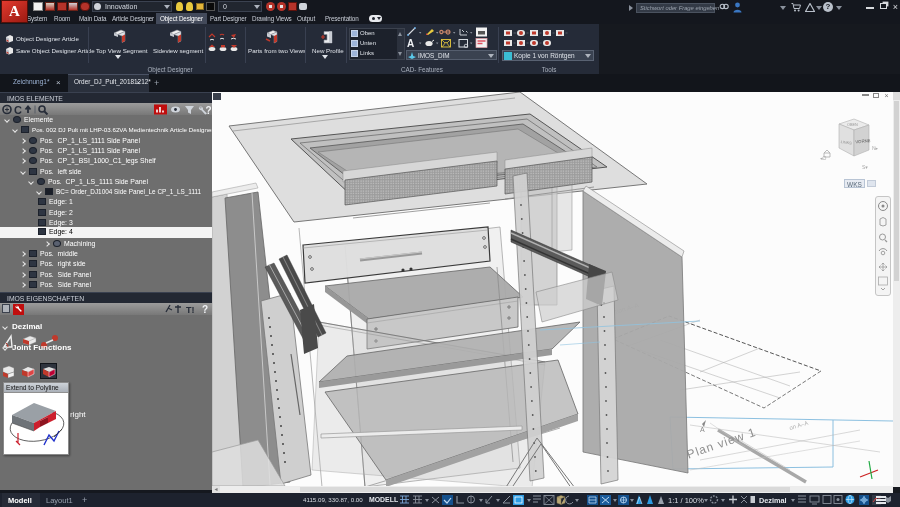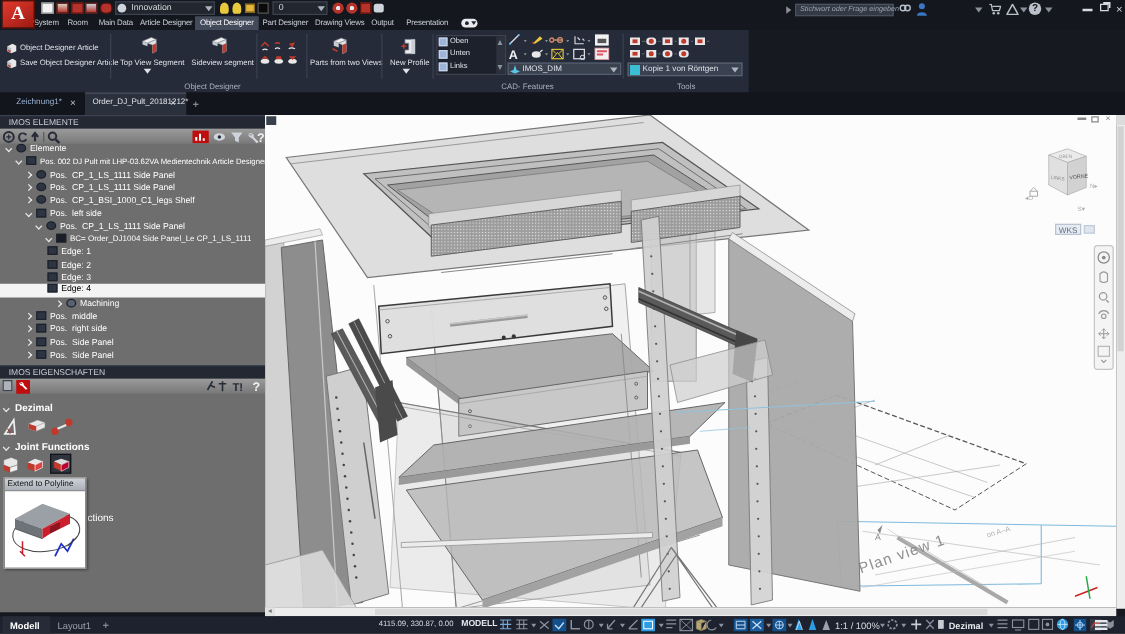--- a/index.html
+++ b/index.html
@@ -318,34 +318,34 @@
 <svg class="abs" style="left:2px;top:333px" width="58" height="17" viewBox="0 0 58 17">
 <path d="M2 14 L9 3 L10 14 Z" fill="none" stroke="#f0f0f0" stroke-width="1.4"></path>
     <path d="M6 14 a5 5 0 0 0 -2 -4" fill="none" stroke="#c0392b" stroke-width="1"></path>
 <path d="M21 6 L28 3 L34 5 L34 9 L27 12 L21 10 Z" fill="#e8e8e8" stroke="#888" stroke-width="0.4"></path>
     <path d="M21 6 L27 8 L27 12 L21 10 Z" fill="#c0392b"></path>
     <path d="M27 8 L34 5" stroke="#888" stroke-width="0.4"></path>
 <circle cx="42" cy="12" r="3" fill="#c0392b"></circle>
     <circle cx="53" cy="5" r="3" fill="#c0392b"></circle>
     <path d="M44 10 L51 7" stroke="#e8e8e8" stroke-width="1.6"></path>
 </svg>
-<div class="abs" style="left:3px;top:353px;color:#fff;font-size:8px"><span class="chev chev-d" style="margin-right:5px"></span><b>Joint Functions</b></div>
+<div class="abs" style="left:3px;top:343px;color:#fff;font-size:8px"><span class="chev chev-d" style="margin-right:5px"></span><b>Joint Functions</b></div>
 <div class="abs" style="left:40px;top:363px;width:17px;height:16px;background:#2e333d;border:1px solid #11141a"></div>
 <svg class="abs" style="left:2px;top:364px" width="58" height="15" viewBox="0 0 58 15">
 <path d="M1 4 L7 2 L12 4 L12 8 L6 10 L1 8 Z" fill="#e8e8e8" stroke="#777" stroke-width="0.4"></path>
     <path d="M1 8 L6 10 L6 14 L1 12 Z" fill="#c0392b"></path>
     <path d="M6 10 L12 8 L12 12 L6 14 Z" fill="#f0f0f0" stroke="#777" stroke-width="0.4"></path>
 <path d="M20 6 L26 3 L32 5 L26 8 Z" fill="#e8e8e8"></path>
     <path d="M20 6 L26 8 L26 13 L20 11 Z" fill="#c0392b"></path>
     <path d="M26 8 L32 5 L32 10 L26 13 Z" fill="#d44" stroke="#fff" stroke-width="0.5"></path>
 <path d="M41 5 L47 3 L53 5 L47 8 Z" fill="#dcdcdc"></path>
     <path d="M41 5 L47 8 L47 13 L41 10 Z" fill="#c0392b"></path>
     <path d="M47 8 L53 5 L53 10 L47 13 Z" fill="#b03" stroke="#eee" stroke-width="0.5"></path>
 </svg>
-<div class="abs" style="left:70px;top:410px;color:#fff;font-size:8px">ctions</div>
+<div class="abs" style="left:70px;top:410px;color:#fff;font-size:8px">right</div>
 
 <div class="abs" style="left:3px;top:382px;width:66px;height:73px;background:#fff;border:1px solid #8a8a8a;box-shadow:1px 1px 2px rgba(0,0,0,.4)">
 <div style="height:10px;background:linear-gradient(#cdd2d8,#aab0b8);color:#111;font-size:6.6px;line-height:10px;padding-left:2px;border-bottom:1px solid #909090">Extend to Polyline</div>
 <svg width="64" height="61" viewBox="0 0 64 61">
 <ellipse cx="33" cy="33" rx="27" ry="15" fill="none" stroke="#444" stroke-width="0.8" transform="rotate(-8 33 33)"></ellipse>
 <path d="M8 22 L30 10 L52 18 L30 30 Z" fill="#9aa0a6"></path>
 <path d="M8 22 L8 30 L30 38 L30 30 Z" fill="#6e7378"></path>
 <path d="M30 30 L52 18 L52 26 L44 30 L44 24 L36 28 L36 34 L30 38 Z" fill="#cc1f2d"></path>
 <path d="M36 28 L44 24 L44 30 L36 34 Z" fill="#8e1520"></path>
 <path d="M8 30 L30 38" stroke="#444" stroke-width="0.6" fill="none"></path>

